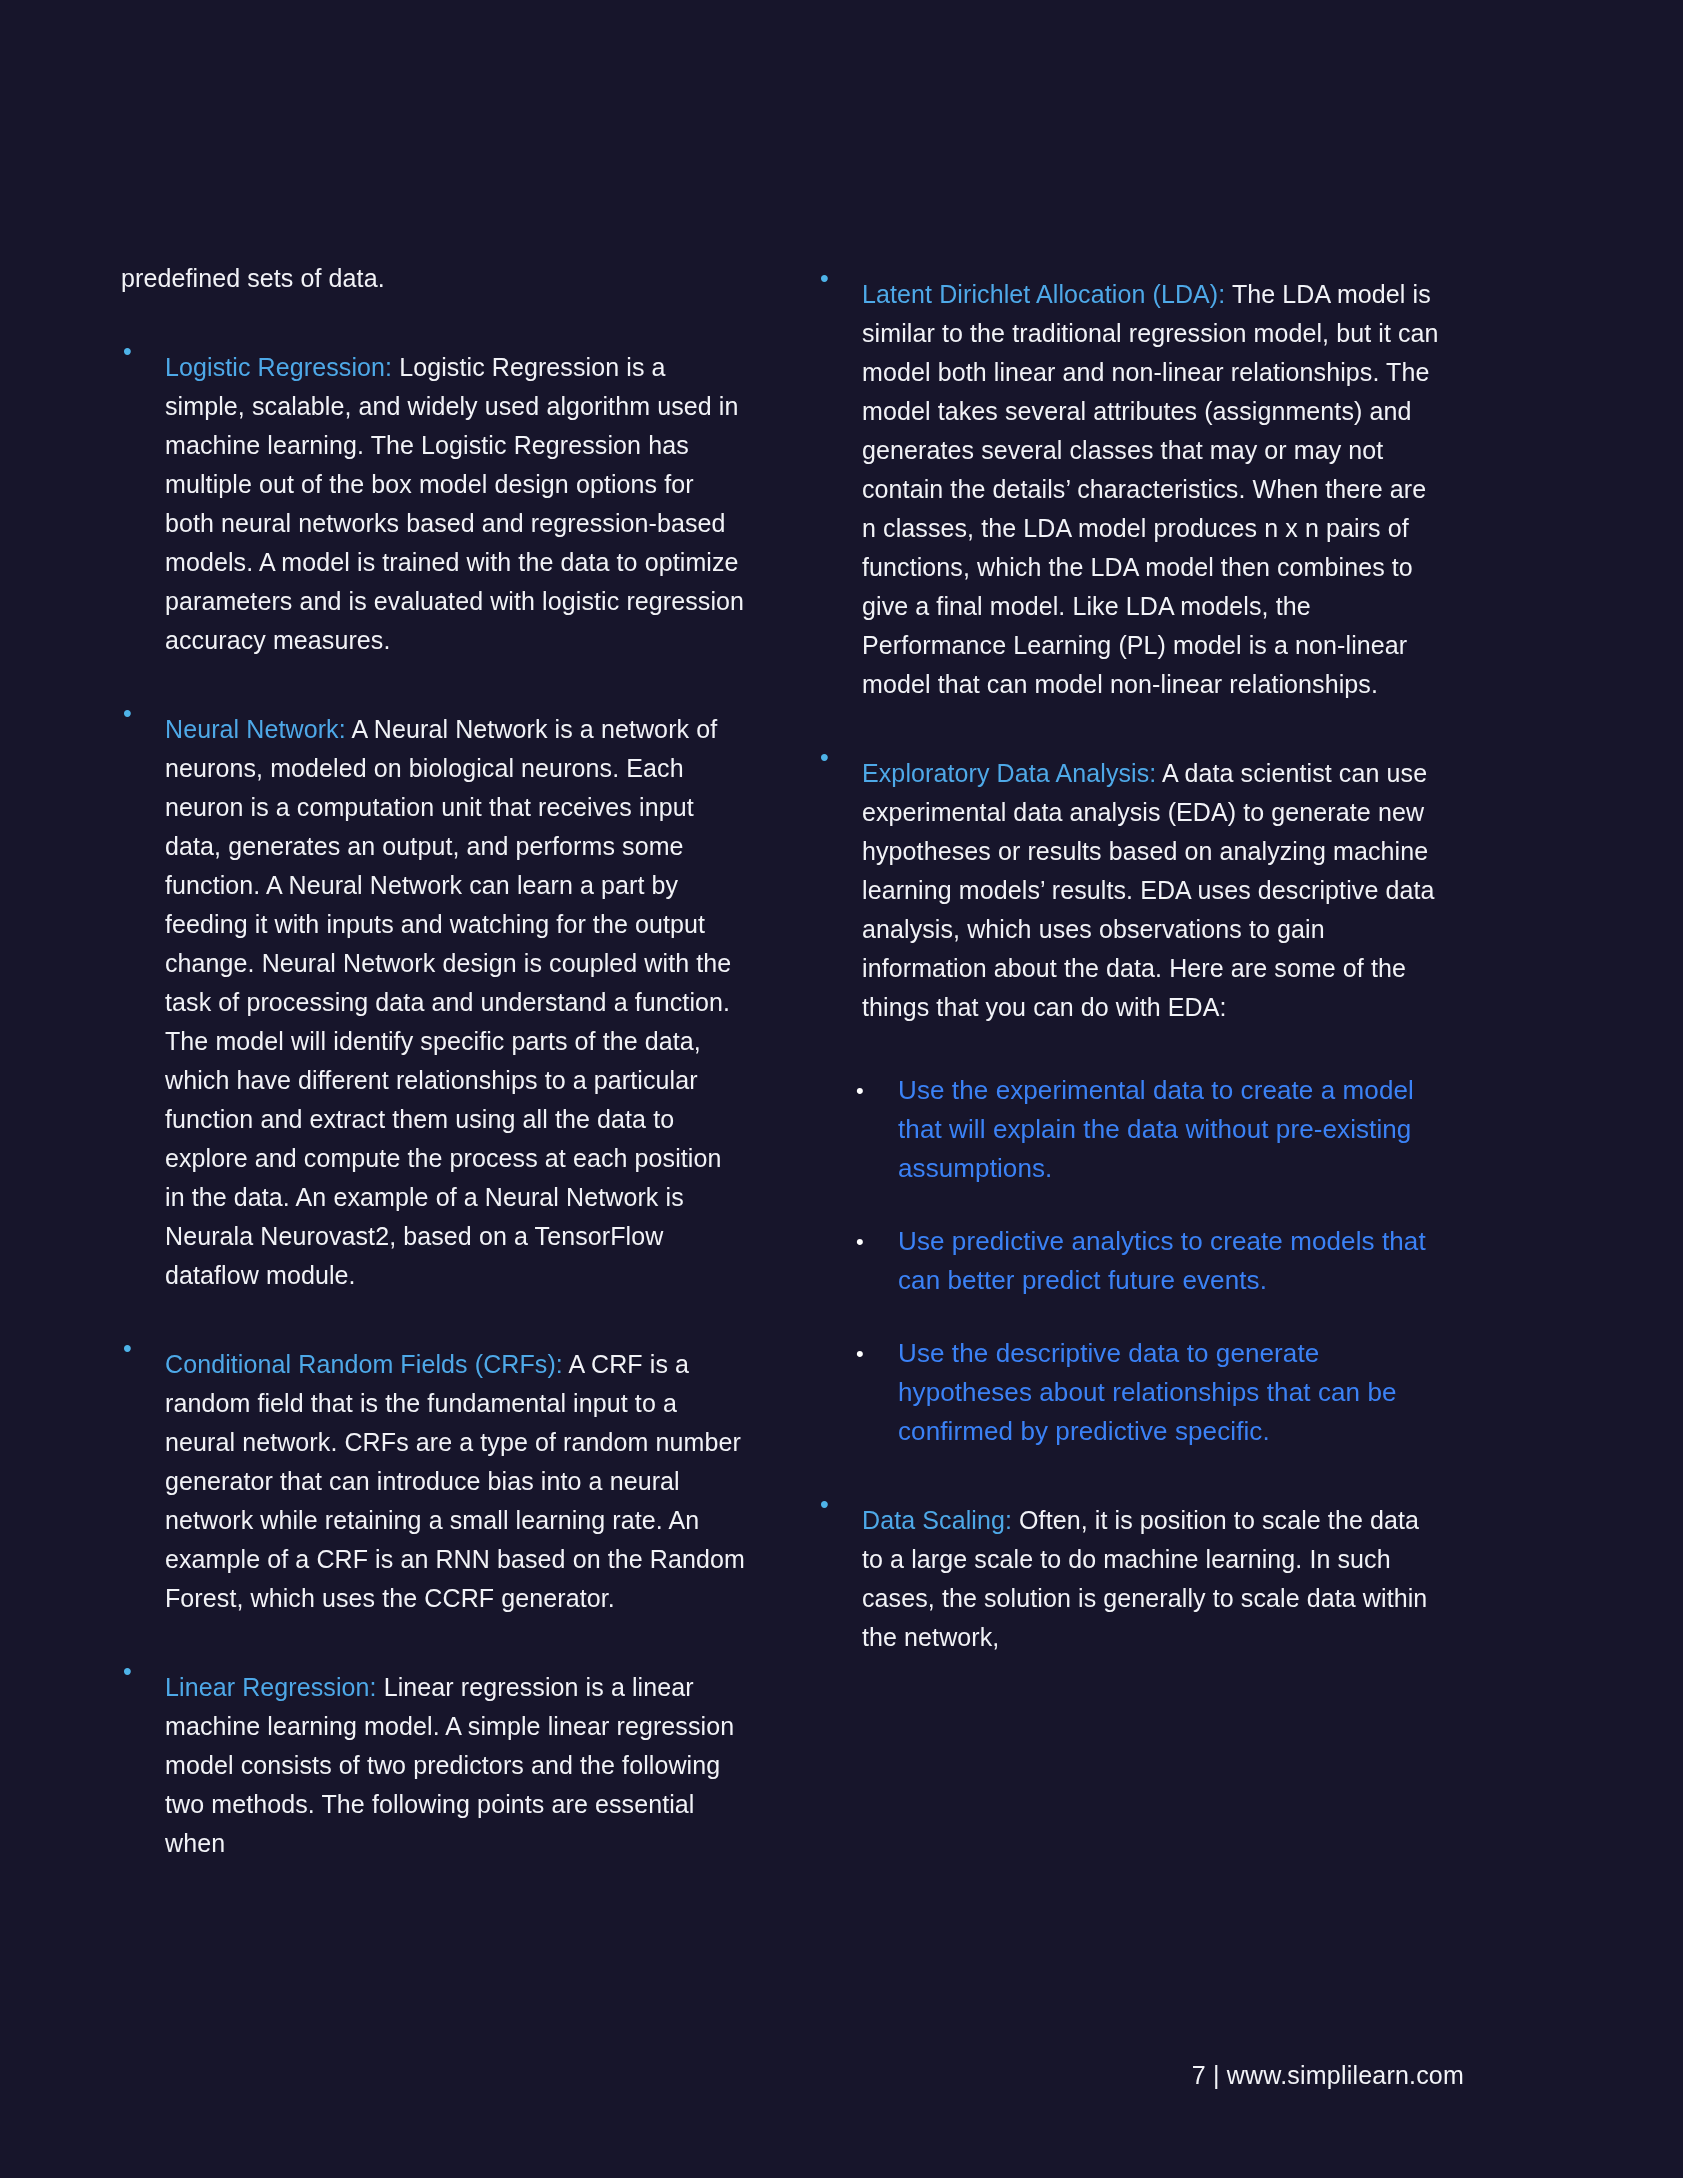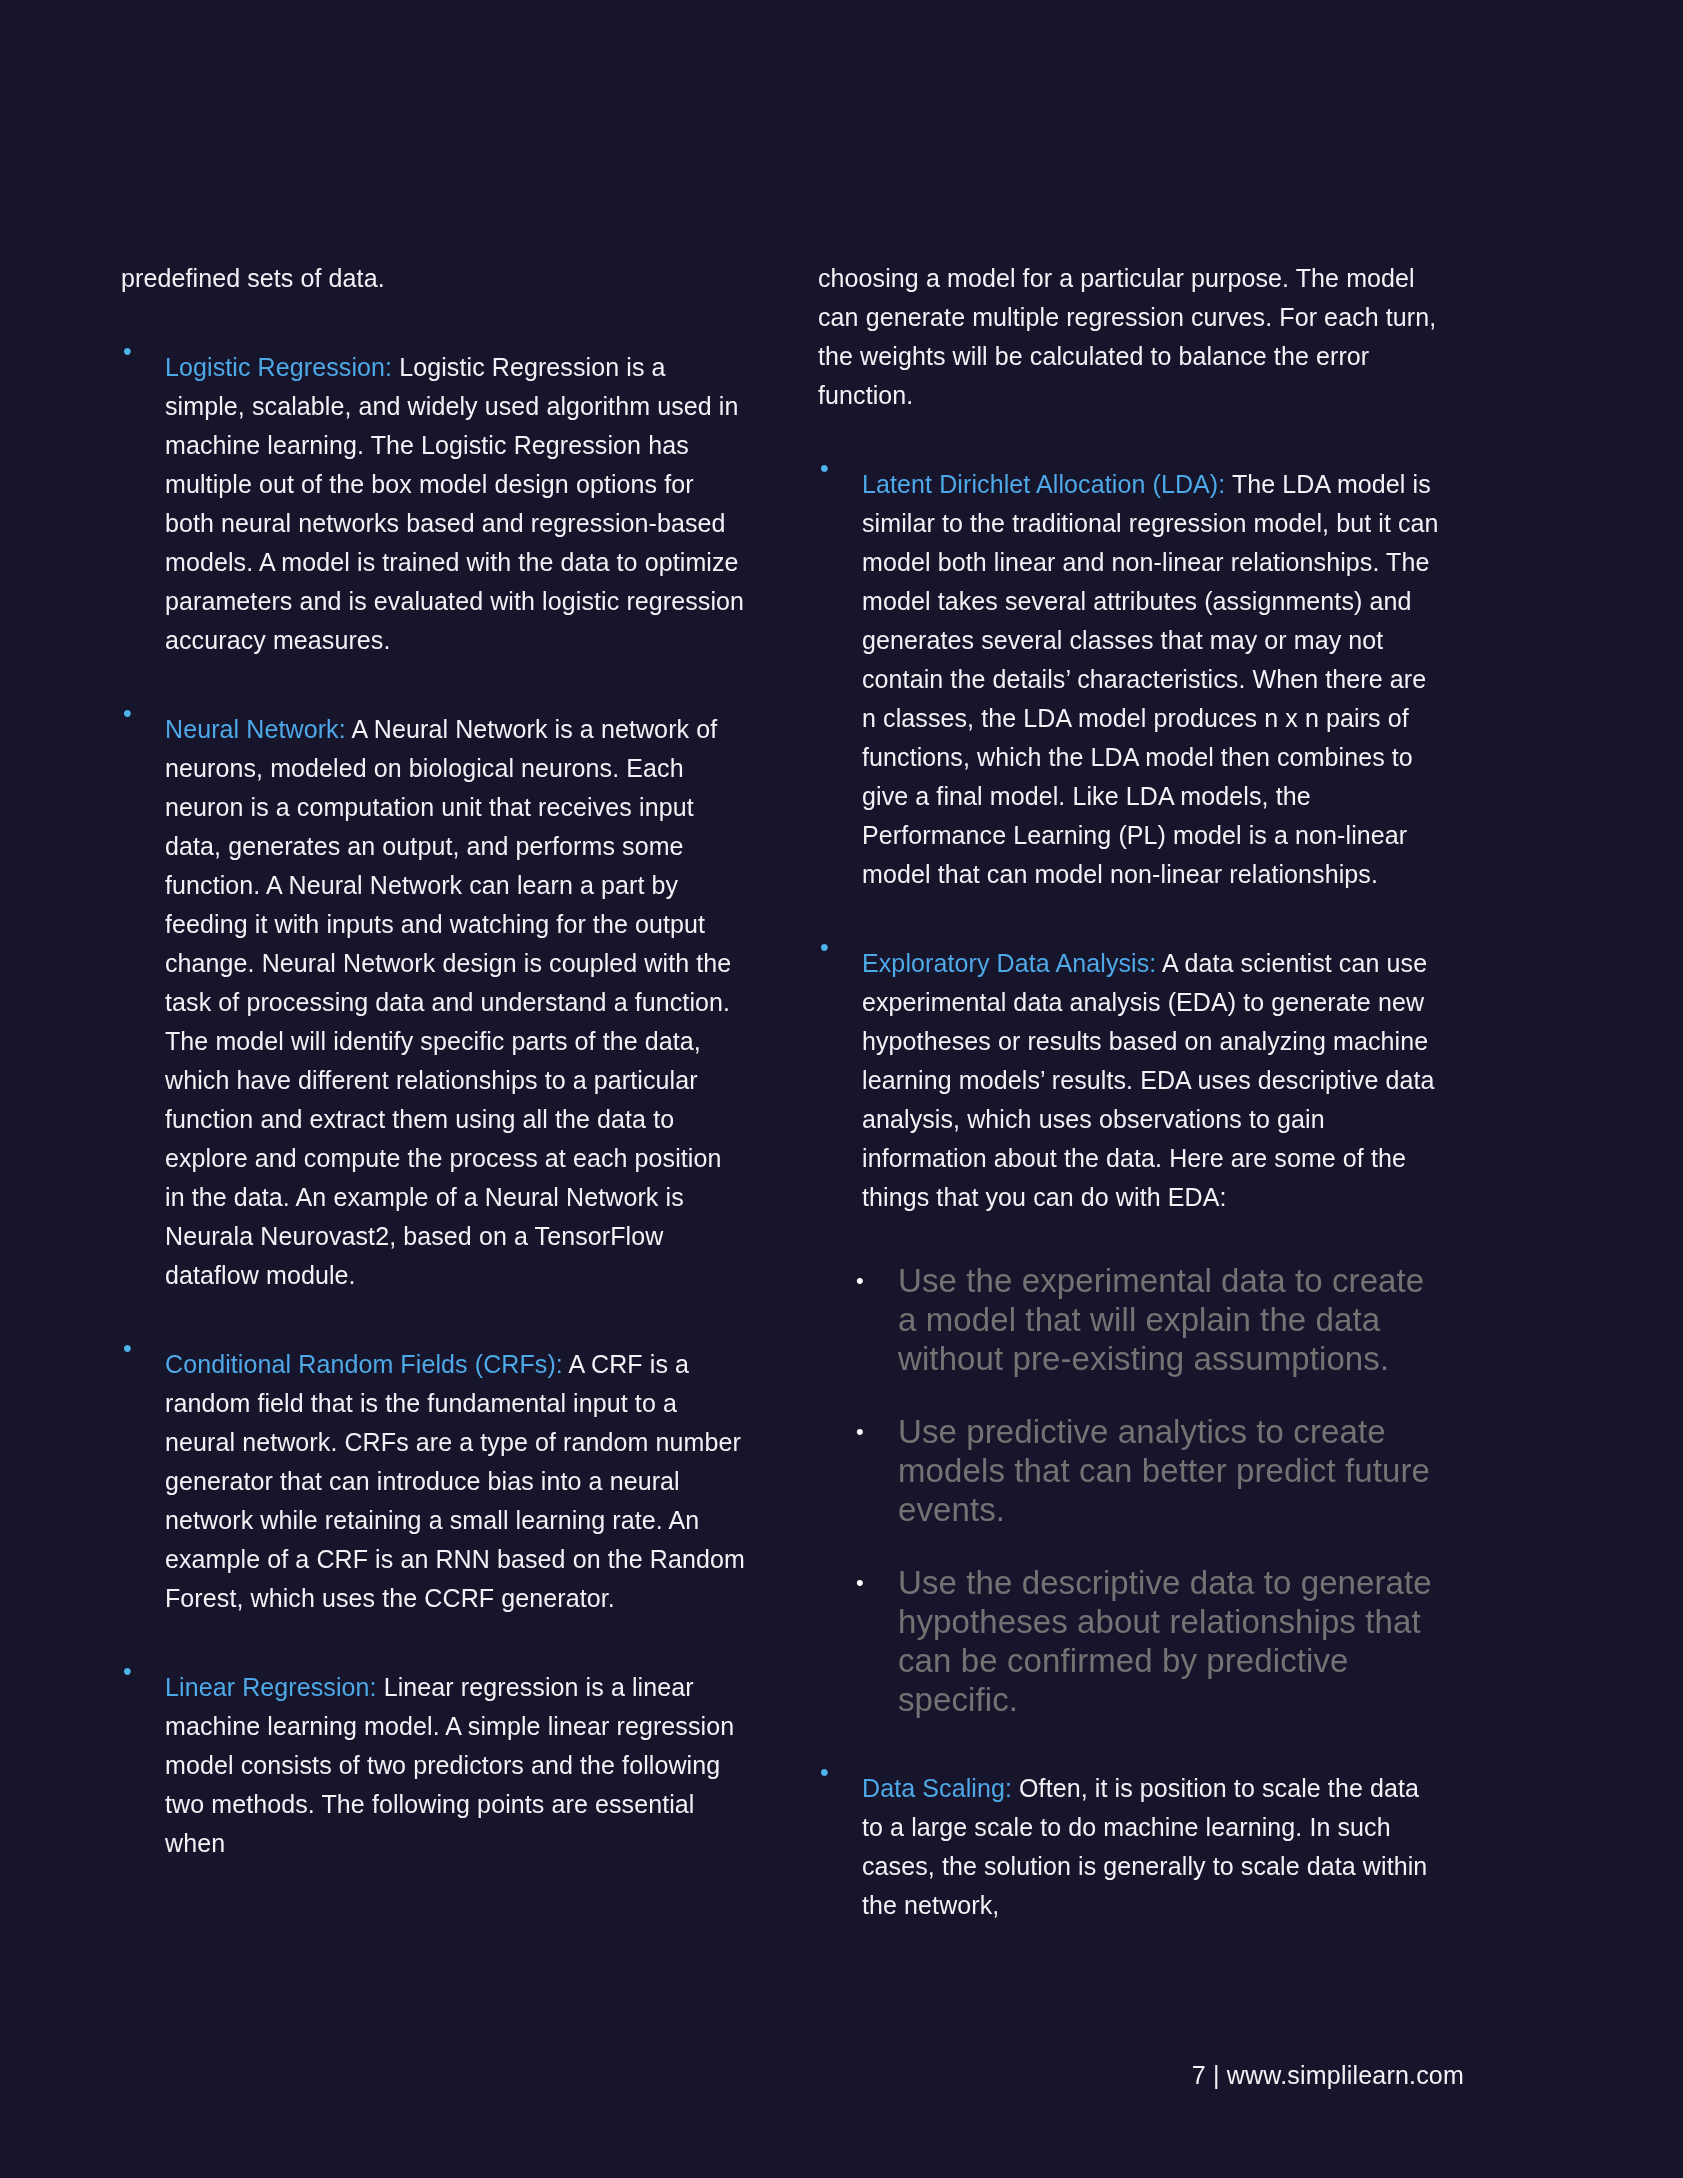--- a/index.html
+++ b/index.html
@@ -104,22 +104,22 @@
     font-size: 22px;
     line-height: 39px;
     text-align: left;
     padding-left: 2px;
     box-sizing: border-box;
     user-select: none;
   }
 
   .subbullet-body {
     flex: 1 1 auto;
-    color: #737373;
-    font-size: 33px;
+    color: #3b82f6;
+    font-size: 26px;
     line-height: 39px;
     letter-spacing: 0.1px;
   }
 
   
   .group-gap {
     height: 10px;
   }
 
   
@@ -162,21 +162,20 @@
 
       <div class="bullet-row">
         <span class="bullet-marker">•</span>
         <span class="bullet-body"><span class="term">Linear Regression:</span><span> Linear regression is a linear machine learning model. A simple linear regression model consists of two predictors and the following two methods. The following points are essential when</span></span>
       </div>
 
     </div>
 
     <div class="column">
 
-      <p class="para continuation">choosing a model for a particular purpose. The model can generate multiple regression curves. For each turn, the weights will be calculated to balance the error function.</p>
 
       <div class="bullet-row">
         <span class="bullet-marker">•</span>
         <span class="bullet-body"><span class="term">Latent Dirichlet Allocation (LDA):</span><span> The LDA model is similar to the traditional regression model, but it can model both linear and non-linear relationships. The model takes several attributes (assignments) and generates several classes that may or may not contain the details’ characteristics. When there are n classes, the LDA model produces n x n pairs of functions, which the LDA model then combines to give a final model. Like LDA models, the Performance Learning (PL) model is a non-linear model that can model non-linear relationships.</span></span>
       </div>
 
       <div class="bullet-row">
         <span class="bullet-marker">•</span>
         <span class="bullet-body"><span class="term">Exploratory Data Analysis:</span><span> A data scientist can use experimental data analysis (EDA) to generate new hypotheses or results based on analyzing machine learning models’ results. EDA uses descriptive data analysis, which uses observations to gain information about the data. Here are some of the things that you can do with EDA:</span></span>
       </div>

